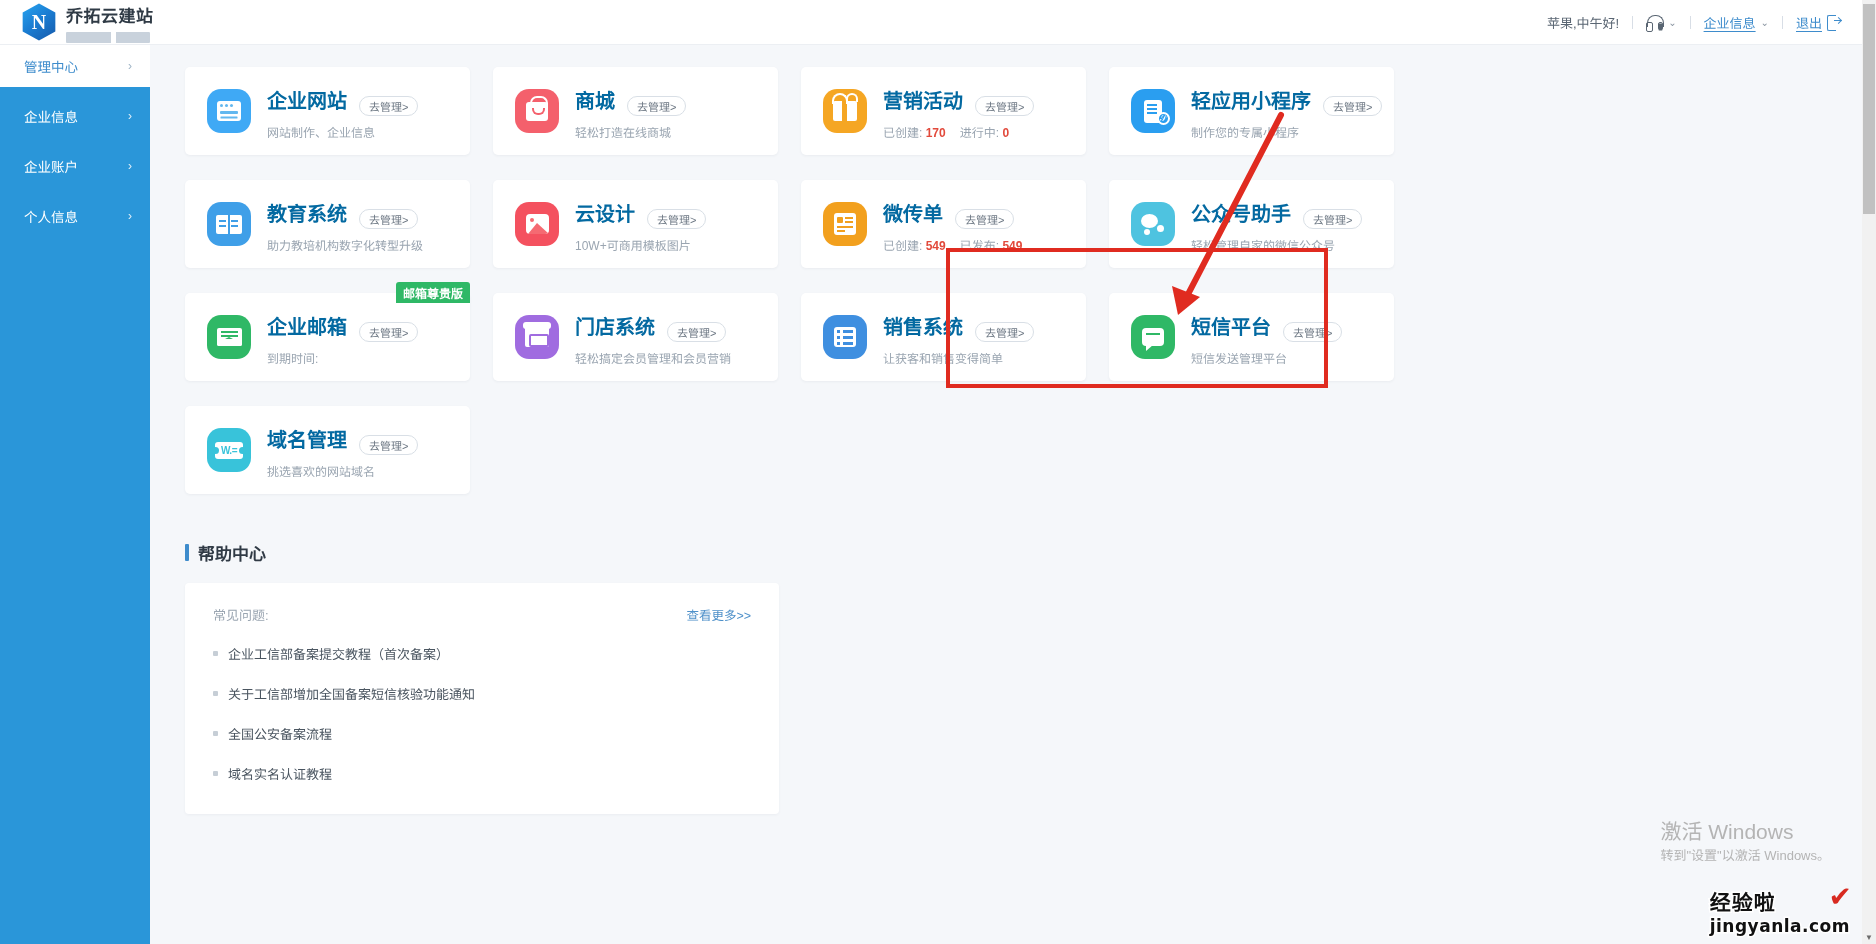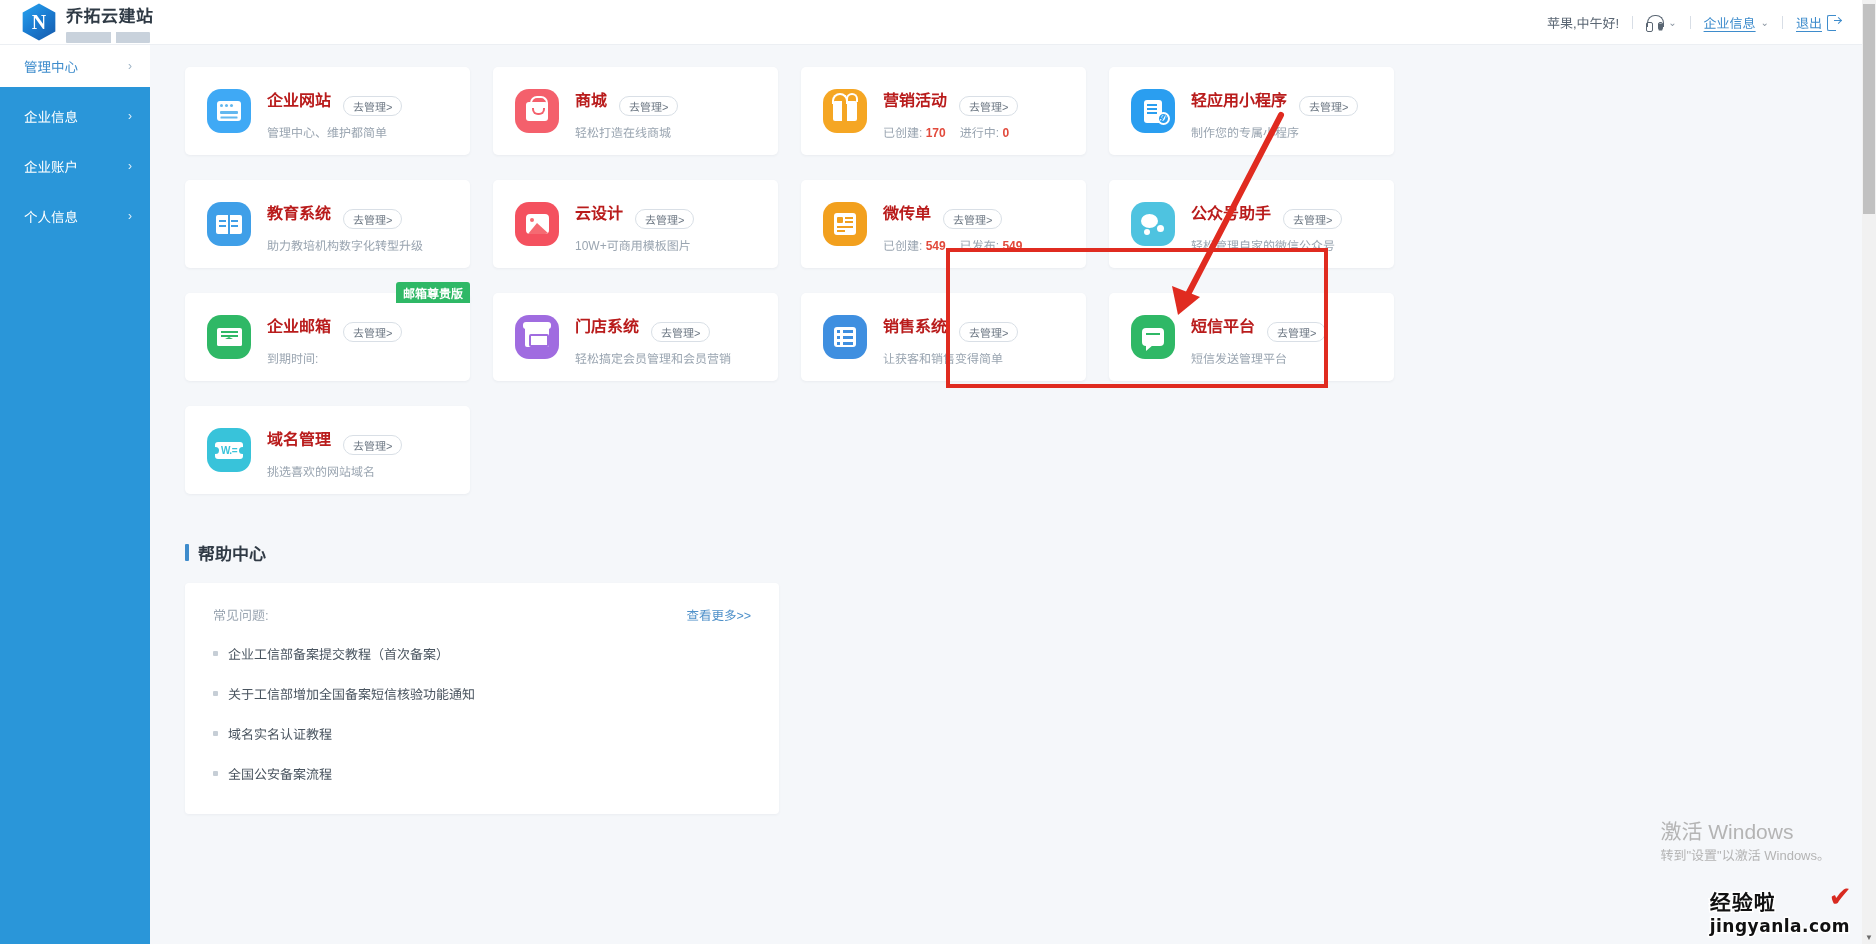--- a/index.html
+++ b/index.html
@@ -109,21 +109,21 @@
     box-shadow: 0 1px 3px rgba(30,50,80,.055);
     display:flex; align-items:center; padding-left: 22px; gap: 16px;
   }
   .card-icon {
     width: 44px; height: 44px; border-radius: 14px; flex: 0 0 44px;
     display:flex; align-items:center; justify-content:center; color:#fff;
     position: relative;
   }
   .card-body { display:flex; flex-direction:column; gap: 7px; }
   .card-head { display:flex; align-items:center; gap: 12px; }
-  .card-title { font-size: 16px; color:#b91c1c; font-weight: 600; white-space: nowrap; }
+  .card-title { font-size: 20px; color:#0369a1; font-weight: 600; white-space: nowrap; }
   .manage-btn {
     border: 1px solid #d9dfe6; border-radius: 11px; height: 20px;
     padding: 0 9px; font-size: 11px; color:#6b7682; display:flex; align-items:center;
     white-space: nowrap; background:#fff; cursor:pointer;margin-top:14px;
   }
   .card-desc { font-size: 12px; color:#9aa5b1; white-space: nowrap; }
   .card-stats { font-size: 12px; color:#9aa5b1; display:flex; gap: 14px; white-space: nowrap; }
   .card-stats b { color:#e24a3c; font-weight: 600; }
   .badge-vip {
     position:absolute; top: -11px; right: 0px;
@@ -327,21 +327,21 @@
 
     <div class="card">
       <div class="card-icon" style="background:#3fa9f5">
           <div class="g-window"></div>
         </div>
       <div class="card-body">
         <div class="card-head">
           <span class="card-title">企业网站</span>
           <span class="manage-btn">去管理&gt;</span>
         </div>
-        <div class="card-desc">管理中心、维护都简单</div>
+        <div class="card-desc">网站制作、企业信息</div>
       </div>
     </div>
 
     <div class="card">
       <div class="card-icon" style="background:#f4606c">
           <div class="g-bag"></div>
         </div>
       <div class="card-body">
         <div class="card-head">
           <span class="card-title">商城</span>
@@ -527,25 +527,25 @@
       <li class="faq-item">
         <span class="faq-dot"></span>
         <span>企业工信部备案提交教程（首次备案）</span>
       </li>
       <li class="faq-item">
         <span class="faq-dot"></span>
         <span>关于工信部增加全国备案短信核验功能通知</span>
       </li>
       <li class="faq-item">
         <span class="faq-dot"></span>
-        <span>域名实名认证教程</span>
+        <span>全国公安备案流程</span>
       </li>
       <li class="faq-item">
         <span class="faq-dot"></span>
-        <span>全国公安备案流程</span>
+        <span>域名实名认证教程</span>
       </li>
     </ul>
   </div>
 </main>
 
 <div class="win-watermark">
   <div class="l1">激活 Windows</div>
   <div class="l2">转到"设置"以激活 Windows。</div>
 </div>
 

